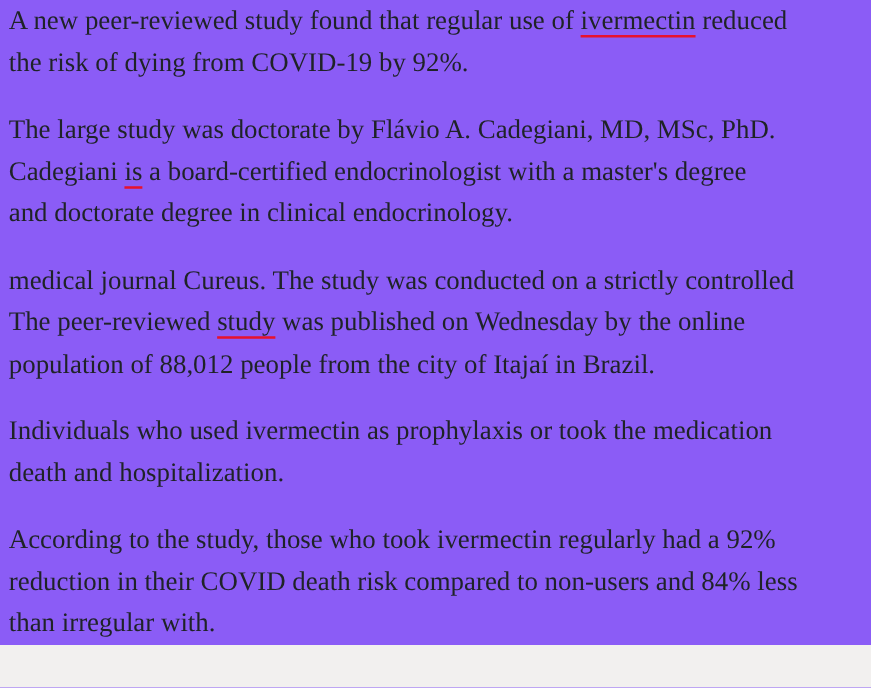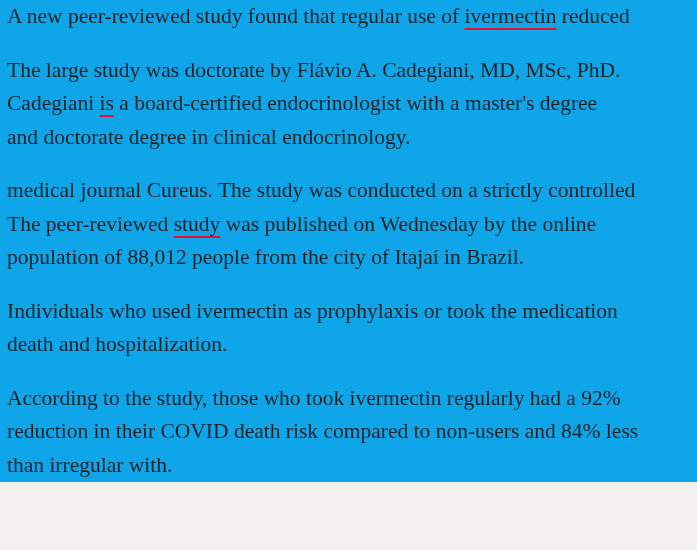--- a/index.html
+++ b/index.html
@@ -32,23 +32,24 @@
     text-decoration-color: #e8112d;
     text-decoration-thickness: 2px;
     text-underline-offset: 5px;
     text-decoration-skip-ink: none;
     cursor: pointer;
   }
 </style>
 </head>
 <body>
 
-<div class="article" style="color: rgb(31, 35, 39); background: #0ea5e9;">
+<div class="article" style="color: rgb(31, 35, 39); background: #8b5cf6;">
     <p>
       <span class="line"><span>A new peer-reviewed study found that regular use of </span><a class="inline-link" style="text-decoration-color: rgb(232, 17, 45);">ivermectin</a><span> reduced</span></span>
+      <span class="line"><span>the risk of dying from COVID-19 by 92%.</span></span>
     </p>
     <p>
       <span class="line"><span>The large study was doctorate by Flávio A. Cadegiani, MD, MSc, PhD.</span></span>
       <span class="line"><span>Cadegiani </span><a class="inline-link" style="text-decoration-color: rgb(232, 17, 45);">is</a><span> a board-certified endocrinologist with a master's degree</span></span>
       <span class="line"><span>and doctorate degree in clinical endocrinology.</span></span>
     </p>
     <p>
       <span class="line"><span>medical journal Cureus. The study was conducted on a strictly controlled</span></span>
       <span class="line"><span>The peer-reviewed </span><a class="inline-link" style="text-decoration-color: rgb(232, 17, 45);">study</a><span> was published on Wednesday by the online</span></span>
       <span class="line"><span>population of 88,012 people from the city of Itajaí in Brazil.</span></span>

